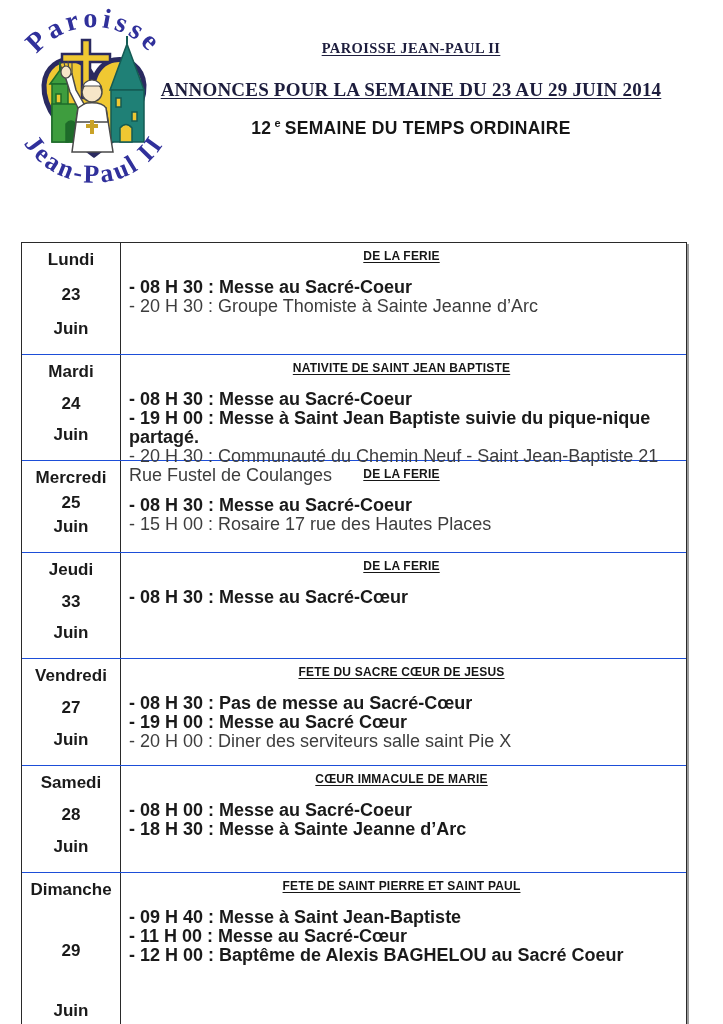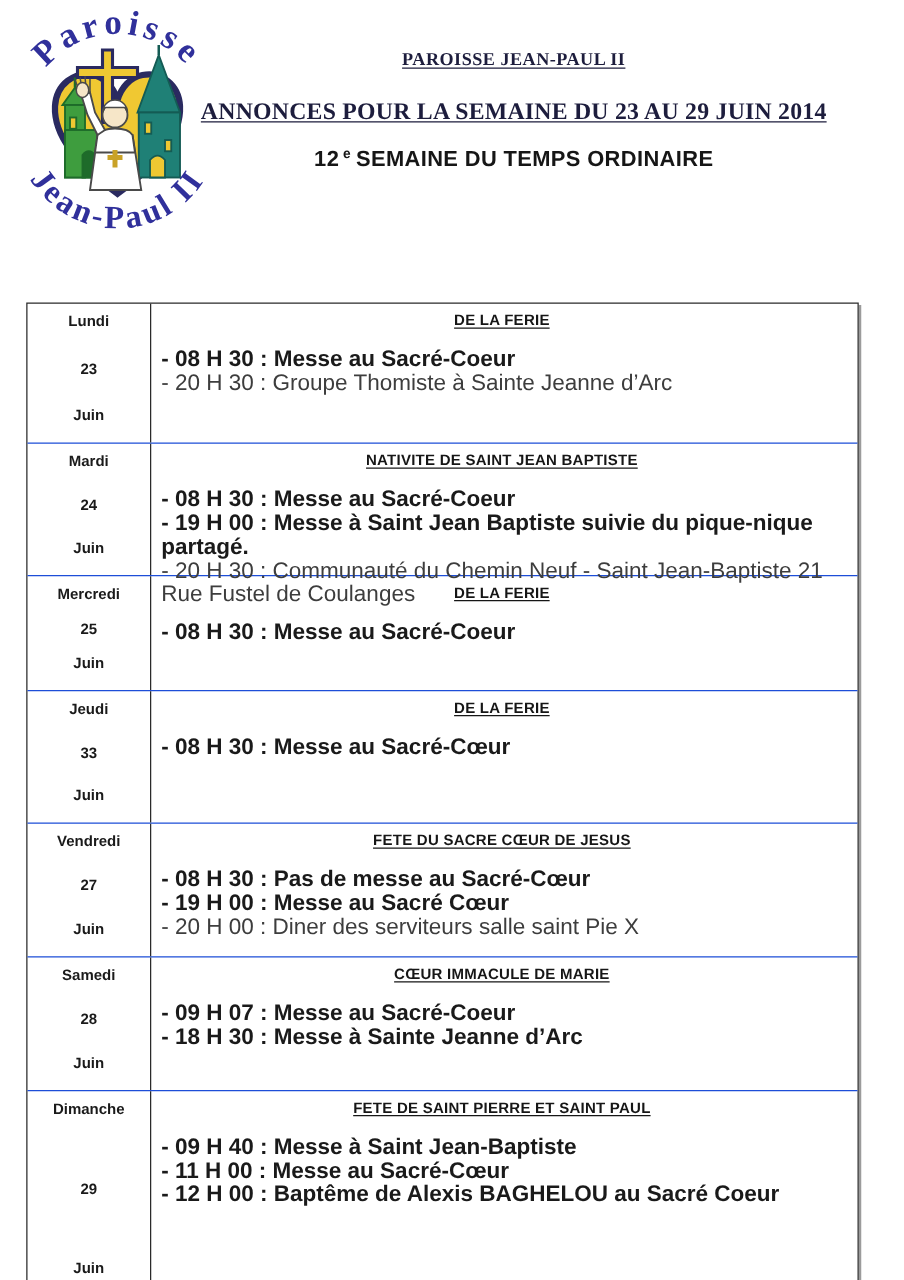--- a/index.html
+++ b/index.html
@@ -47,21 +47,21 @@
   .row:nth-of-type(3) { height: 92px; }
   .row:nth-of-type(4) { height: 106px; }
   .row:nth-of-type(5) { height: 107px; }
   .row:nth-of-type(6) { height: 107px; }
   .row:nth-of-type(7) { height: 164px; }
   .day-cell {
     width: 99px; flex: 0 0 99px;
     border-right: 1px solid #2a2a2a;
     display: flex; flex-direction: column; align-items: center; justify-content: space-between;
     padding: 7px 0 15px;
-    font-weight: bold; font-size: 12px; color: #1a1a1a;
+    font-weight: bold; font-size: 17px; color: #1a1a1a;
   }
   .content-cell { flex: 1 1 auto; padding: 6px 12px 0 8px; }
   .row-title { text-align: center; font-size: 12px; font-weight: bold; color: #161616; }
   .row-title .u { text-decoration: underline; text-underline-offset: 2px; letter-spacing: .2px; }
   .events { margin-top: 15px; }
   .event { font-size: 18px; line-height: 19px; color: #3d3d3d; }
   .event.bold { font-weight: bold; color: #1a1a1a; }
 </style>
 </head>
 <body>
@@ -160,20 +160,21 @@
   <div class="row">
     <div class="day-cell">
       <div class="day-name">Mercredi</div>
       <div class="day-date">25</div>
       <div class="day-month">Juin</div>
     </div>
     <div class="content-cell">
       <div class="row-title"><span class="u">DE LA FERIE</span></div>
       <div class="events">
             <div class="event bold">- 08 H 30 : Messe au Sacré-Coeur</div>
+            <div class="event">- 15 H 00 : Rosaire  17 rue des Hautes Places</div>
           </div>
     </div>
   </div>
 
   <div class="row">
     <div class="day-cell">
       <div class="day-name">Jeudi</div>
       <div class="day-date">33</div>
       <div class="day-month">Juin</div>
     </div>
@@ -203,21 +204,21 @@
 
   <div class="row">
     <div class="day-cell">
       <div class="day-name">Samedi</div>
       <div class="day-date">28</div>
       <div class="day-month">Juin</div>
     </div>
     <div class="content-cell">
       <div class="row-title"><span class="u">CŒUR IMMACULE DE MARIE</span></div>
       <div class="events">
-            <div class="event bold">- 09 H 07 : Messe au Sacré-Coeur</div>
+            <div class="event bold">- 08 H 00 : Messe au Sacré-Coeur</div>
             <div class="event bold">- 18 H 30 : Messe à Sainte Jeanne d’Arc</div>
           </div>
     </div>
   </div>
 
   <div class="row">
     <div class="day-cell">
       <div class="day-name">Dimanche</div>
       <div class="day-date">29</div>
       <div class="day-month">Juin</div>

